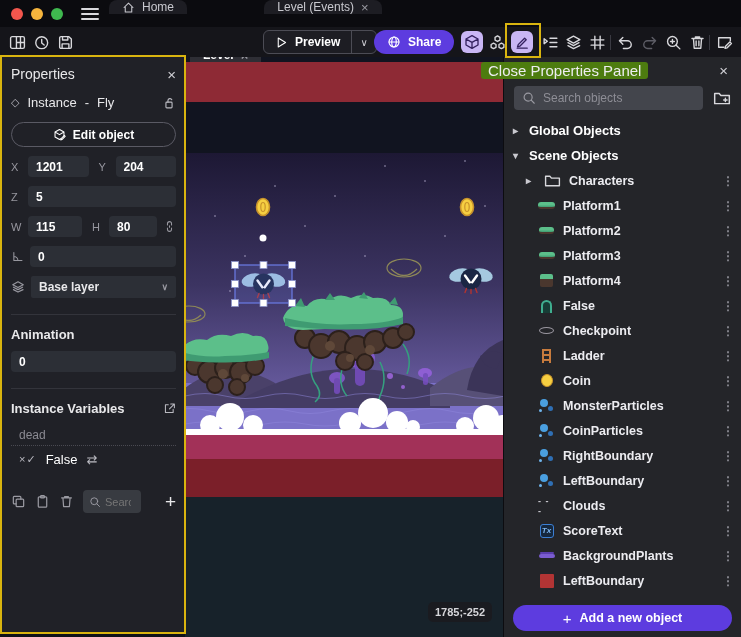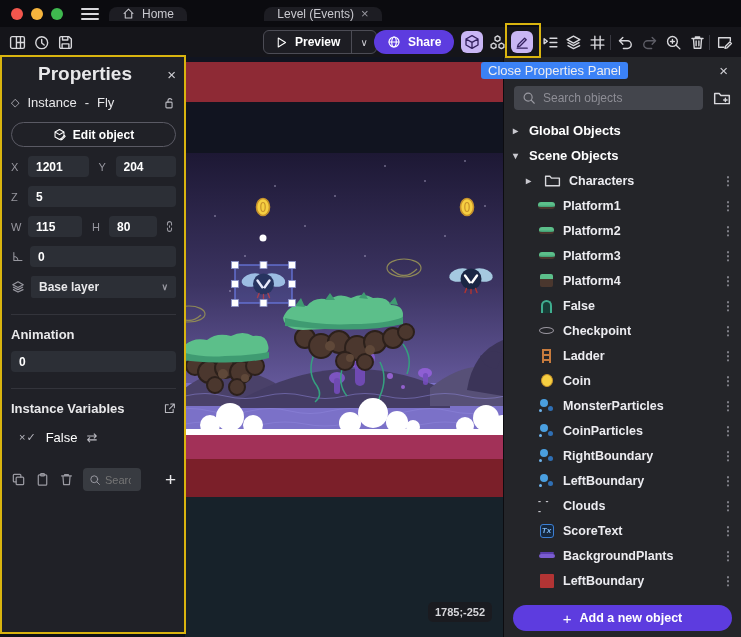--- a/index.html
+++ b/index.html
@@ -13,21 +13,21 @@
   svg { display:block; }
   .ic { stroke:currentColor; fill:none; stroke-width:1.3; stroke-linecap:round; stroke-linejoin:round; }
 
   
   .titlebar { position:absolute; left:0; top:0; width:741px; height:27px; background:#0b0b0f; display:flex; align-items:center; z-index:10; }
   .traffic { display:flex; gap:8px; margin-left:11px; }
   .light { width:12px; height:12px; border-radius:50%; }
   .light.red{background:#f2564d;} .light.yellow{background:#f6b53d;} .light.green{background:#3fb94f;}
   .hamburger { margin-left:18px; width:18px; display:flex; flex-direction:column; gap:3px; cursor:pointer; }
   .hamburger span { height:2px; background:#d8d8dc; border-radius:1px; }
-  .tabs { display:flex; align-items:center; height:27px; margin-left:10px; }
+  .tabs { display:flex; align-items:flex-start; height:27px; margin-left:10px; }
   .tab { display:flex; align-items:center; gap:7px; padding:0 13px; font-size:12px; color:#c9c9cf;
          background:#1d1d23; border-radius:8px 8px 0 0; margin-right:3px; cursor:pointer; }
   .tab.active { background:#2e2e35; color:#fff; font-weight:bold;margin-top:48px; }
   .tab .tclose { color:#9a9aa2; font-size:13px; line-height:1; }
 
   
   .toolbar { position:absolute; left:0; top:27px; width:741px; height:30px; background:#15151a; z-index:10; }
   .tbtn { position:absolute; top:4px; width:22px; height:22px; display:flex; align-items:center; justify-content:center;
           color:#d8d8dc; border-radius:6px; cursor:pointer; }
   .tbtn.hl { background:#c9b6f4; color:#33205e; }
@@ -36,21 +36,21 @@
   .preview-btn { position:absolute; left:263px; top:3px; height:24px; display:flex; align-items:center;
                  border:1px solid #4c4c55; border-radius:6px; background:#1d1d23; cursor:pointer; }
   .preview-main { display:flex; align-items:center; gap:7px; padding:0 11px; font-weight:bold; font-size:12px; color:#fff; }
   .preview-arrow { padding:0 8px; border-left:1px solid #4c4c55; color:#cfcfd4; font-size:10px; height:100%; display:flex; align-items:center; }
   .share-btn { position:absolute; left:374px; top:3px; height:24px; display:flex; align-items:center; gap:7px;
                background:#5d3cdf; color:#fff; font-weight:bold; font-size:12px; border-radius:12px; padding:0 13px; cursor:pointer; }
 
   
   .props { position:absolute; left:2px; top:57px; width:183px; height:575px; background:#202127; z-index:5; padding:0 9px; }
   .props-header { display:flex; align-items:center; justify-content:space-between; height:26px; margin-top:4px; }
-  .props-title { font-weight:bold; font-size:19px;margin-left:27px; }
+  .props-title { font-weight:normal; font-size:14px; }
   .xclose { color:#cfcfd4; font-size:15px; line-height:1; cursor:pointer; }
   .inst-row { display:flex; align-items:center; gap:8px; margin-top:8px; color:#e8e8ea; font-size:13px; }
   .inst-row .dia { color:#b9b9c0; font-size:11px; }
   .inst-row .grow { flex:1; display:flex; gap:8px; }
   .editobj { margin-top:12px; height:25px; border:1px solid #5a5a64; border-radius:13px; display:flex; align-items:center;
              justify-content:center; gap:7px; font-weight:bold; font-size:12px; color:#fff; cursor:pointer; }
   .prow { display:flex; align-items:center; gap:6px; margin-top:9px; }
   .plabel { color:#97979f; font-size:11px; width:11px; flex:none; text-align:left; }
   .picon { color:#97979f; flex:none; display:flex; }
   input.pinput { background:#2c2f36; border:none; outline:none; border-radius:4px; height:21px; color:#fff;
@@ -106,21 +106,21 @@
   .icn-clouds { letter-spacing:1px; color:#c9c9cf; font-size:9px; font-weight:bold; }
   .icn-text { width:14px; height:14px; border:1.5px solid #3b7fd4; background:#15273d; border-radius:3px;
               color:#7db6f0; font-size:8px; font-weight:bold; display:flex; align-items:center; justify-content:center; }
   .icn-plants { width:16px; height:4px; border-radius:2px; background:#7a5cd0; box-shadow:0 -3px 0 -1px #5b3fae; }
   .icn-boundary { width:14px; height:14px; background:#b23434; border-radius:1px; }
   .add-object-btn { position:absolute; left:9px; right:9px; top:549px; height:26px; background:#5d3cdf; border-radius:13px;
                     display:flex; align-items:center; justify-content:center; gap:8px; font-weight:bold; font-size:12.5px; color:#fff; cursor:pointer; }
   .btn-strip { position:absolute; left:0; right:0; top:541px; height:40px; background:#242529; }
 
   
-  .tooltip { position:absolute; left:481px; top:62px; height:17px; background:#3b82f6; color:#ededf0; font-size:13px;
+  .tooltip { position:absolute; left:481px; top:62px; height:17px; background:#4d7c0f; color:#ededf0; font-size:15px;
              display:flex; align-items:center; padding:0 7px; border-radius:3px; z-index:50; white-space:nowrap; }
   .annot { position:absolute; border:2px solid #d9b40f; z-index:60; pointer-events:none; }
   .annot.panel { left:0px; top:55px; width:186px; height:579px; }
   .annot.pencil { left:505px; top:23px; width:36px; height:35px; }
 </style>
 </head>
 <body>
 
 <div class="titlebar">
   <div class="traffic">
@@ -494,20 +494,21 @@
       <input class="pinput" value="0" style="">
     </div>
 
   <div class="phead">
     <span>Instance Variables</span>
     <svg class="ic" width="13" height="13" viewBox="0 0 16 16" style="color:#b9b9c0">
         <path d="M6.5 3.5H3v9.5h9.5V9 M9.5 2.5H14V7 M13.8 2.7 8 8.5"></path>
       </svg>
   </div>
   <div class="vars">
+    <div class="varname">dead</div>
     <div class="varval">
       <span class="bool">×✓</span>
       <span>False</span>
       <span class="swap">⇄</span>
     </div>
   </div>
   <div class="vfooter">
     <svg class="ic" width="15" height="15" viewBox="0 0 16 16">
         <rect x="5.5" y="5.5" width="8" height="8" rx="1"></rect>
         <path d="M10.5 5.5v-2a1 1 0 0 0-1-1h-6a1 1 0 0 0-1 1v6a1 1 0 0 0 1 1h2"></path>

